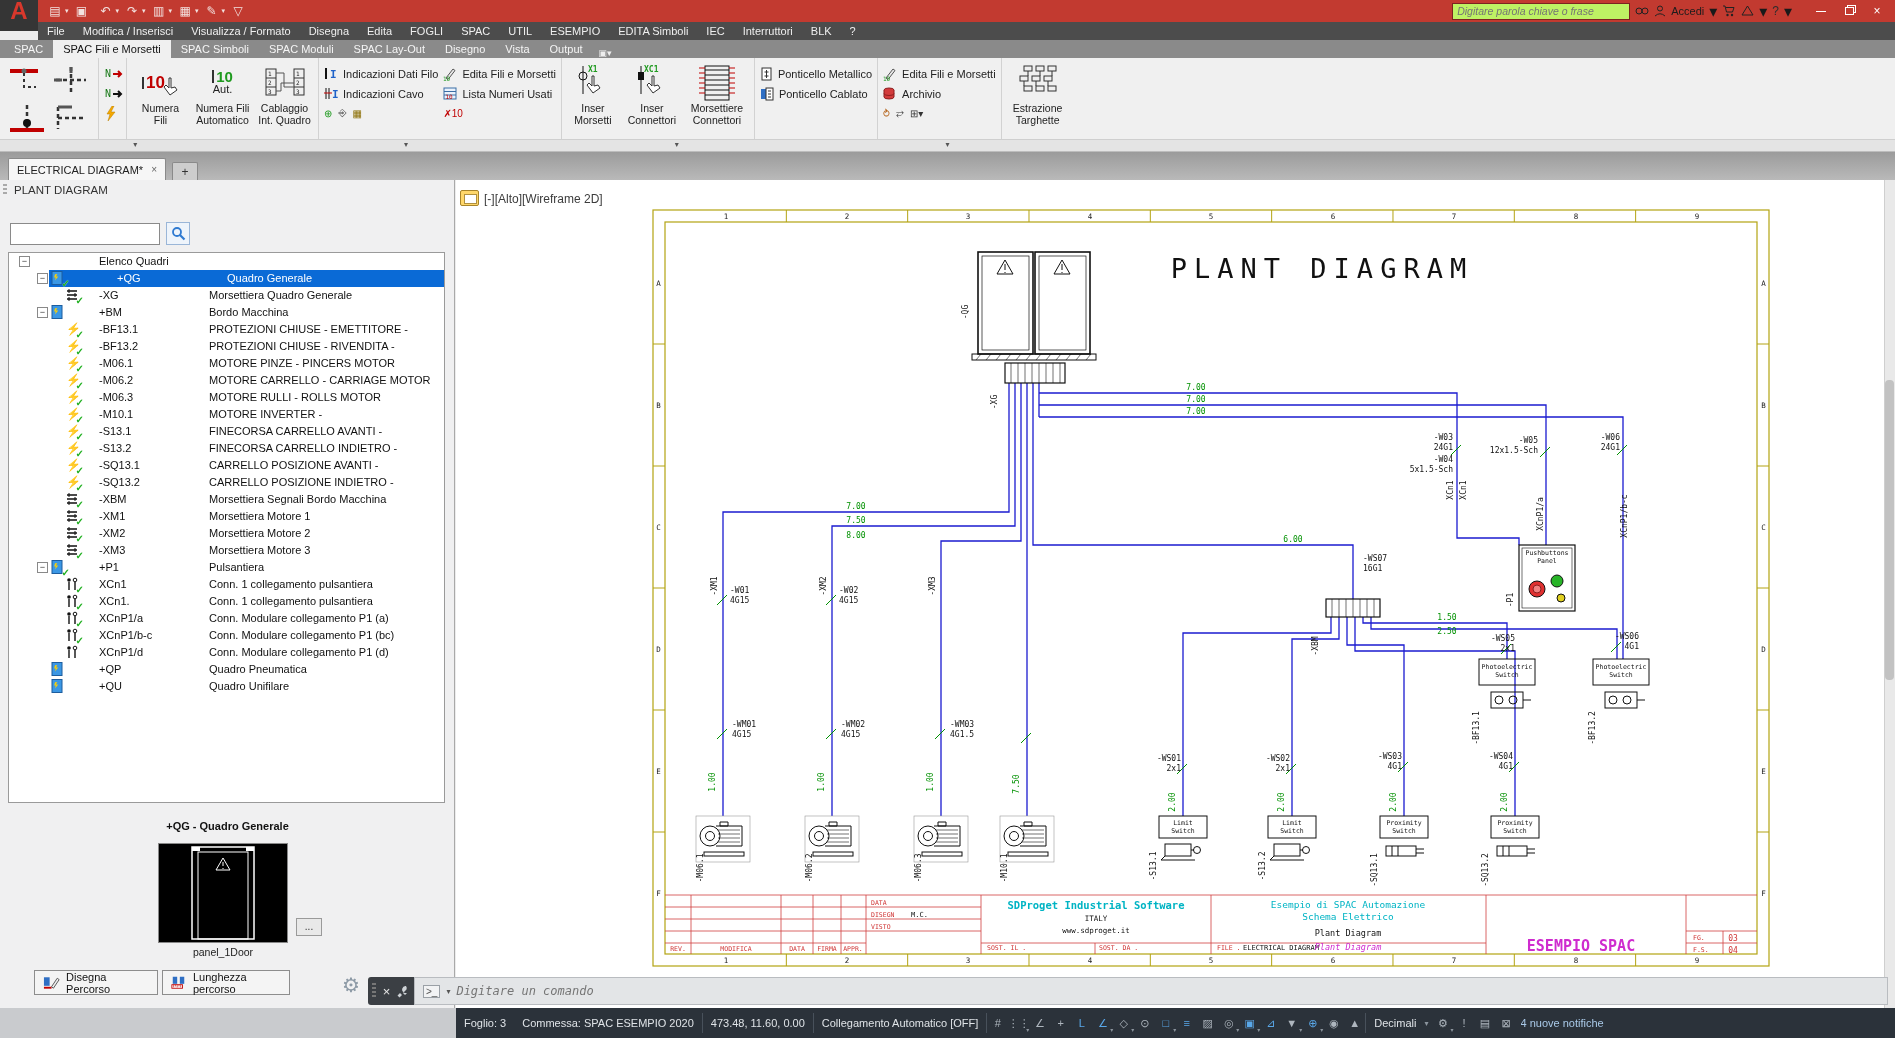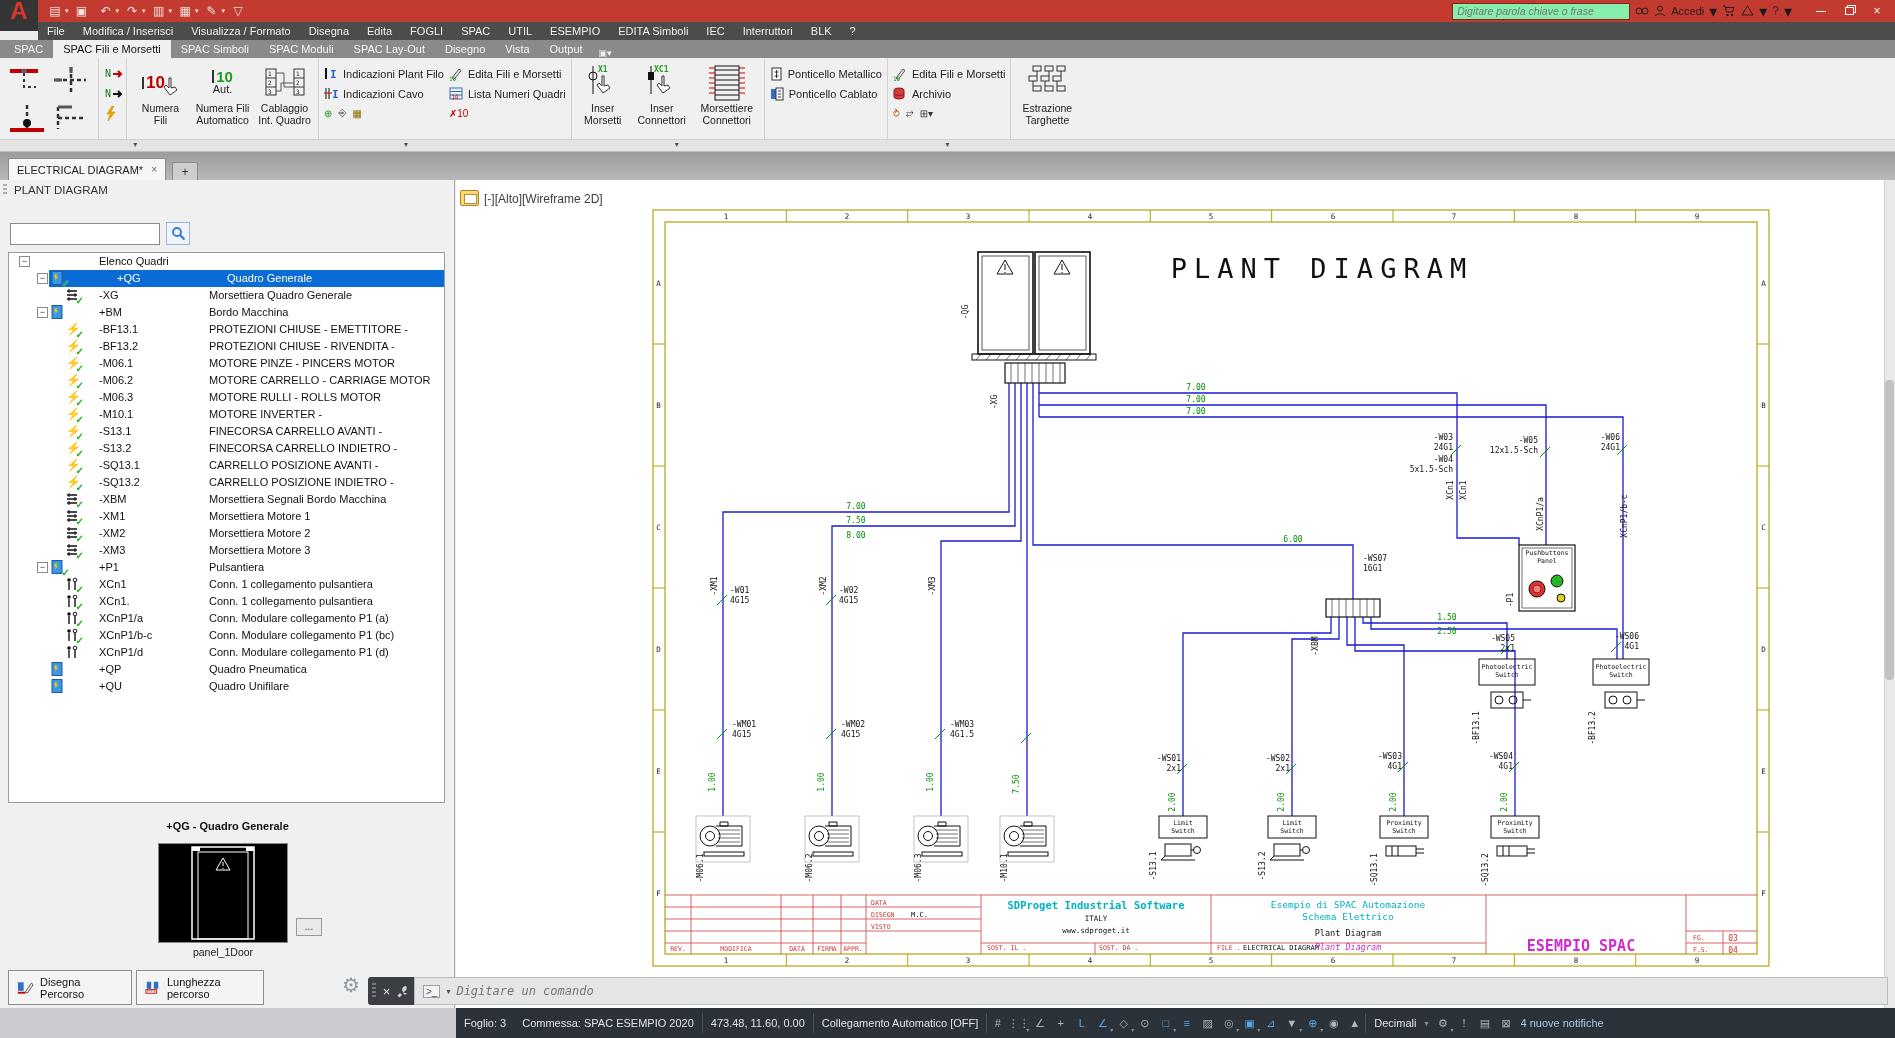--- a/index.html
+++ b/index.html
@@ -7,21 +7,21 @@
   .app { position:relative; width:1895px; height:1038px; background:#ececec; }
 
   
   .titlebar { position:absolute; left:0; top:0; width:100%; height:22px; background:#c23a30; display:flex; align-items:center; color:#1a1a1a; }
   .alogo { width:38px; height:40px; background:#353535; color:#d8382c; font-weight:bold; font-size:24px; display:flex; align-items:center; justify-content:center; z-index:5; }
   .qat { display:flex; align-items:center; gap:2px; margin-left:6px; }
   .qat .qi { width:22px; height:18px; display:flex; align-items:center; justify-content:center; font-size:12px; color:#f3e2e0; }
   .qat .car { font-size:7px; color:#f3e2e0; margin-left:-3px; }
   .tb-title { position:absolute; left:0; right:0; text-align:center; font-size:11.5px; color:#161616; pointer-events:none; }
   .infocenter { margin-left:auto; display:flex; align-items:center; gap:5px; z-index:4; padding-right:4px; }
-  .ic-search { width:178px; height:17px; background:#86efac; border:1px solid #7c2320; font-size:10.5px; font-style:italic; color:#777; padding:0 4px; font-family:"Liberation Sans",sans-serif; }
+  .ic-search { width:178px; height:17px; background:#bef264; border:1px solid #7c2320; font-size:10.5px; font-style:italic; color:#777; padding:0 4px; font-family:"Liberation Sans",sans-serif; }
   .ic-ic { color:#2d2d2d; font-size:12px; display:flex; align-items:center; gap:2px; }
   .signin { font-size:11px; color:#1c1c1c; }
   .winbtns { display:flex; margin-left:10px; }
   .winbtn { width:28px; height:20px; display:flex; align-items:center; justify-content:center; color:#fff; font-size:12px; }
   .restore-g { width:9px; height:8px; border:1px solid #fff; box-shadow:2px -2px 0 -1px #c23a30, 2px -2px 0 0 #fff; }
   .min-g { width:10px; height:1px; background:#fff; }
 
   
   .menubar { position:absolute; left:38px; right:0; top:22px; height:18px; background:#4c4c4c; display:flex; align-items:center; }
   .menubar .mi { color:#efefef; font-size:11px; padding:0 9px; height:100%; display:flex; align-items:center; }
@@ -74,21 +74,21 @@
   .trow.sel .sig, .trow.sel .des { color:#fff;margin-left:18px; }
   .exp { position:absolute; top:3px; width:11px; height:11px; border:1px solid #898989; background:#fff; font-size:9px; line-height:9px; text-align:center; color:#333; z-index:2; }
   .ticon { position:absolute; top:1px; width:16px; height:15px; z-index:2; }
   .ticon .chk { position:absolute; right:-3px; bottom:-3px; color:#1faf1f; font-weight:bold; font-size:10px; text-shadow:0 0 1px #fff; }
   .ticon .bolt { position:absolute; left:1px; top:0px; color:#ff9c00; font-size:12px; }
 
   .prev-title { position:absolute; left:0; top:640px; width:455px; text-align:center; font-size:11px; font-weight:bold; color:#111; }
   .prev-box { position:absolute; left:158px; top:663px; width:130px; height:100px; background:#000; border:1px solid #888; }
   .prev-caption { position:absolute; left:93px; top:766px; width:260px; text-align:center; font-size:10.5px; color:#222; }
   .more-btn { position:absolute; left:296px; top:738px; width:26px; height:18px; background:#e9e9e9; border:1px solid #9a9a9a; font-size:10px; text-align:center; color:#333; line-height:16px; }
-  .pal-btn { position:absolute; top:790px; height:35px; background:#f4f4f4; border:1px solid #8d8d8d; display:flex; align-items:center; gap:6px; font-size:11px; color:#111; padding:0 8px; }
+  .pal-btn { position:absolute; top:790px; height:25px; background:#f4f4f4; border:1px solid #8d8d8d; display:flex; align-items:center; gap:6px; font-size:11px; color:#111; padding:0 8px;margin-left:26px; }
   .gearbtn { position:absolute; left:338px; top:792px; width:26px; height:26px; display:flex; align-items:center; justify-content:center; color:#8d9aa6; font-size:20px; }
 
   
   .canvas { position:absolute; left:456px; top:0; width:1439px; height:828px; background:#ffffff; overflow:hidden; }
   .vp-label { position:absolute; left:28px; top:12px; font-size:12px; color:#3c3c3c; }
   .sheet-mgr { position:absolute; left:4px; top:10px; width:19px; height:16px; background:#ffd76a; border:1px solid #a8842a; border-radius:2px; }
   .sheet-mgr:after { content:""; position:absolute; left:3px; top:3px; width:11px; height:8px; background:#fff; border:1px solid #b09040; }
   .vscroll { position:absolute; right:0; top:0; width:11px; height:828px; background:#e9e9e9; border-left:1px solid #cfcfcf; }
   .vthumb { position:absolute; right:1px; top:200px; width:9px; height:300px; background:#c2c2c2; border-radius:4px; }
   svg text { font-family:"DejaVu Sans Mono", monospace; }
@@ -299,21 +299,21 @@
       </div>
     </div>
 
     <div class="rgroup">
       <div class="rowcol">
         <div class="rowbtn">
           <svg width="14" height="13" viewBox="0 0 14 13">
               <path d="M2,1 v11" stroke="#111" stroke-width="2"></path>
               <text x="6" y="11" font-size="11" font-weight="bold" fill="#1f62c9">I</text>
             </svg>
-          <span>Indicazioni Plant Filo</span>
+          <span>Indicazioni Dati Filo</span>
         </div>
         <div class="rowbtn">
           <svg width="14" height="13" viewBox="0 0 14 13">
               <path d="M2,1 v11 M5,1 v11" stroke="#111"></path>
               <path d="M0,6 h8" stroke="#c00000"></path>
               <text x="8" y="11" font-size="11" font-weight="bold" fill="#1f62c9">I</text>
             </svg>
           <span>Indicazioni Cavo</span>
         </div>
         <div class="minirow">
@@ -329,21 +329,21 @@
               <text x="0" y="14" font-size="6" fill="#1f9a1f">10</text>
             </svg>
           <span>Edita Fili e Morsetti</span>
         </div>
         <div class="rowbtn">
           <svg width="14" height="13" viewBox="0 0 14 13">
               <rect x="1" y="1" width="12" height="11" fill="#eaf2fc" stroke="#3a6ea5"></rect>
               <path d="M1,4.5 h12 M1,8 h12" stroke="#3a6ea5"></path>
               <text x="2.5" y="12" font-size="6" fill="#c00000">10</text>
             </svg>
-          <span>Lista Numeri Quadri</span>
+          <span>Lista Numeri Usati</span>
         </div>
         <div class="minirow">
           <span class="mini" style="color:#c00000">✗10</span>
         </div>
       </div>
     </div>
 
     <div class="rgroup">
       <div class="bigbtn" style="width:52px">
         <div class="bicon">

